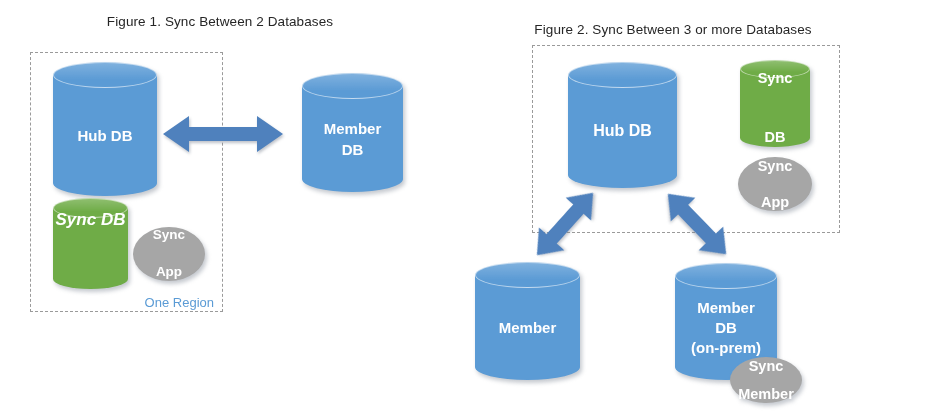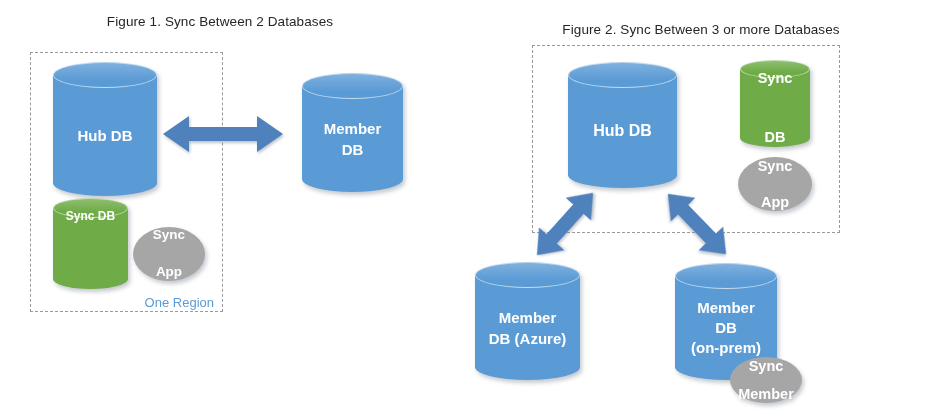--- a/index.html
+++ b/index.html
@@ -5,21 +5,21 @@
   html,body{margin:0;padding:0;background:#ffffff;}
   #canvas{
     position:relative;width:940px;height:420px;background:#ffffff;overflow:hidden;
     font-family:"Liberation Sans", sans-serif;
   }
   .fig-title{
     position:absolute;font-size:13.5px;color:#262626;text-align:center;
     letter-spacing:.1px;font-weight:500;white-space:nowrap;
   }
   #f1-title{left:0;width:440px;top:14px;}
-  #f2-title{left:498px;width:406px;top:22px;}
+  #f2-title{left:470px;width:406px;top:22px;}
   .dashed-box{
     position:absolute;border:1.5px dashed #9a9a9a;z-index:1;box-sizing:border-box;
   }
   #f1-box{left:30px;top:52px;width:193px;height:260px;}
   #f2-box{left:532px;top:45px;width:308px;height:188px;}
   .region-label{
     position:absolute;right:8px;bottom:1px;color:var(--region-label-blue);
     font-size:13px;white-space:nowrap;text-align:right;
   }
   
@@ -44,21 +44,21 @@
   .app-ellipse{
     position:absolute;background:var(--app-gray);border-radius:50%;z-index:4;
     display:flex;flex-direction:column;align-items:center;justify-content:center;
     color:#ffffff;text-align:center;line-height:1.25;
     filter:drop-shadow(2px 3px 2px rgba(110,120,135,.40));
   }
   
   .arrow{position:absolute;z-index:5;overflow:visible;filter:drop-shadow(1px 2px 1.5px rgba(110,120,135,.45));}
   .arrow polygon{fill:var(--arrow-blue);}
   
-  .fs12{font-size:12px;} .fs13{font-size:13.5px;} .fs14{font-size:14.5px;}
+  .fs12{font-size:17px;font-style:italic;} .fs13{font-size:13.5px;} .fs14{font-size:14.5px;}
   .fs15{font-size:15px;font-weight:600;} .fs16{font-size:16px;font-weight:600;}
   .fw6{font-weight:600;justify-content:space-between;}
 </style>
 </head>
 <body>
 
 <div id="canvas">
 
   <div class="fig-title" id="f1-title">Figure 1. Sync Between 2 Databases</div>
 
@@ -131,21 +131,20 @@
   </svg>
   <svg class="arrow" style="left:655px;top:205px;width:84px;height:38px;transform:rotate(46deg);" viewBox="0 0 84 38">
     <polygon points="0,19 22,2 22,12 62,12 62,2 84,19 62,36 62,26 22,26 22,36"></polygon>
   </svg>
 
   <div class="cylinder cyl-blue" style="left:475px;top:262px;width:105px;height:118px;--r:13px;">
     <div class="cyl-top"></div>
     <div class="cyl-body"></div>
     <div class="cyl-label fs15">
       <div>Member</div>
-      <div>DB (Azure)</div>
     </div>
   </div>
 
   <div class="cylinder cyl-blue" style="left:675px;top:263px;width:102px;height:117px;--r:13px;">
     <div class="cyl-top"></div>
     <div class="cyl-body"></div>
     <div class="cyl-label fs15" style="line-height:1.35;">
       <div>Member</div>
       <div>DB</div>
       <div>(on-prem)</div>

